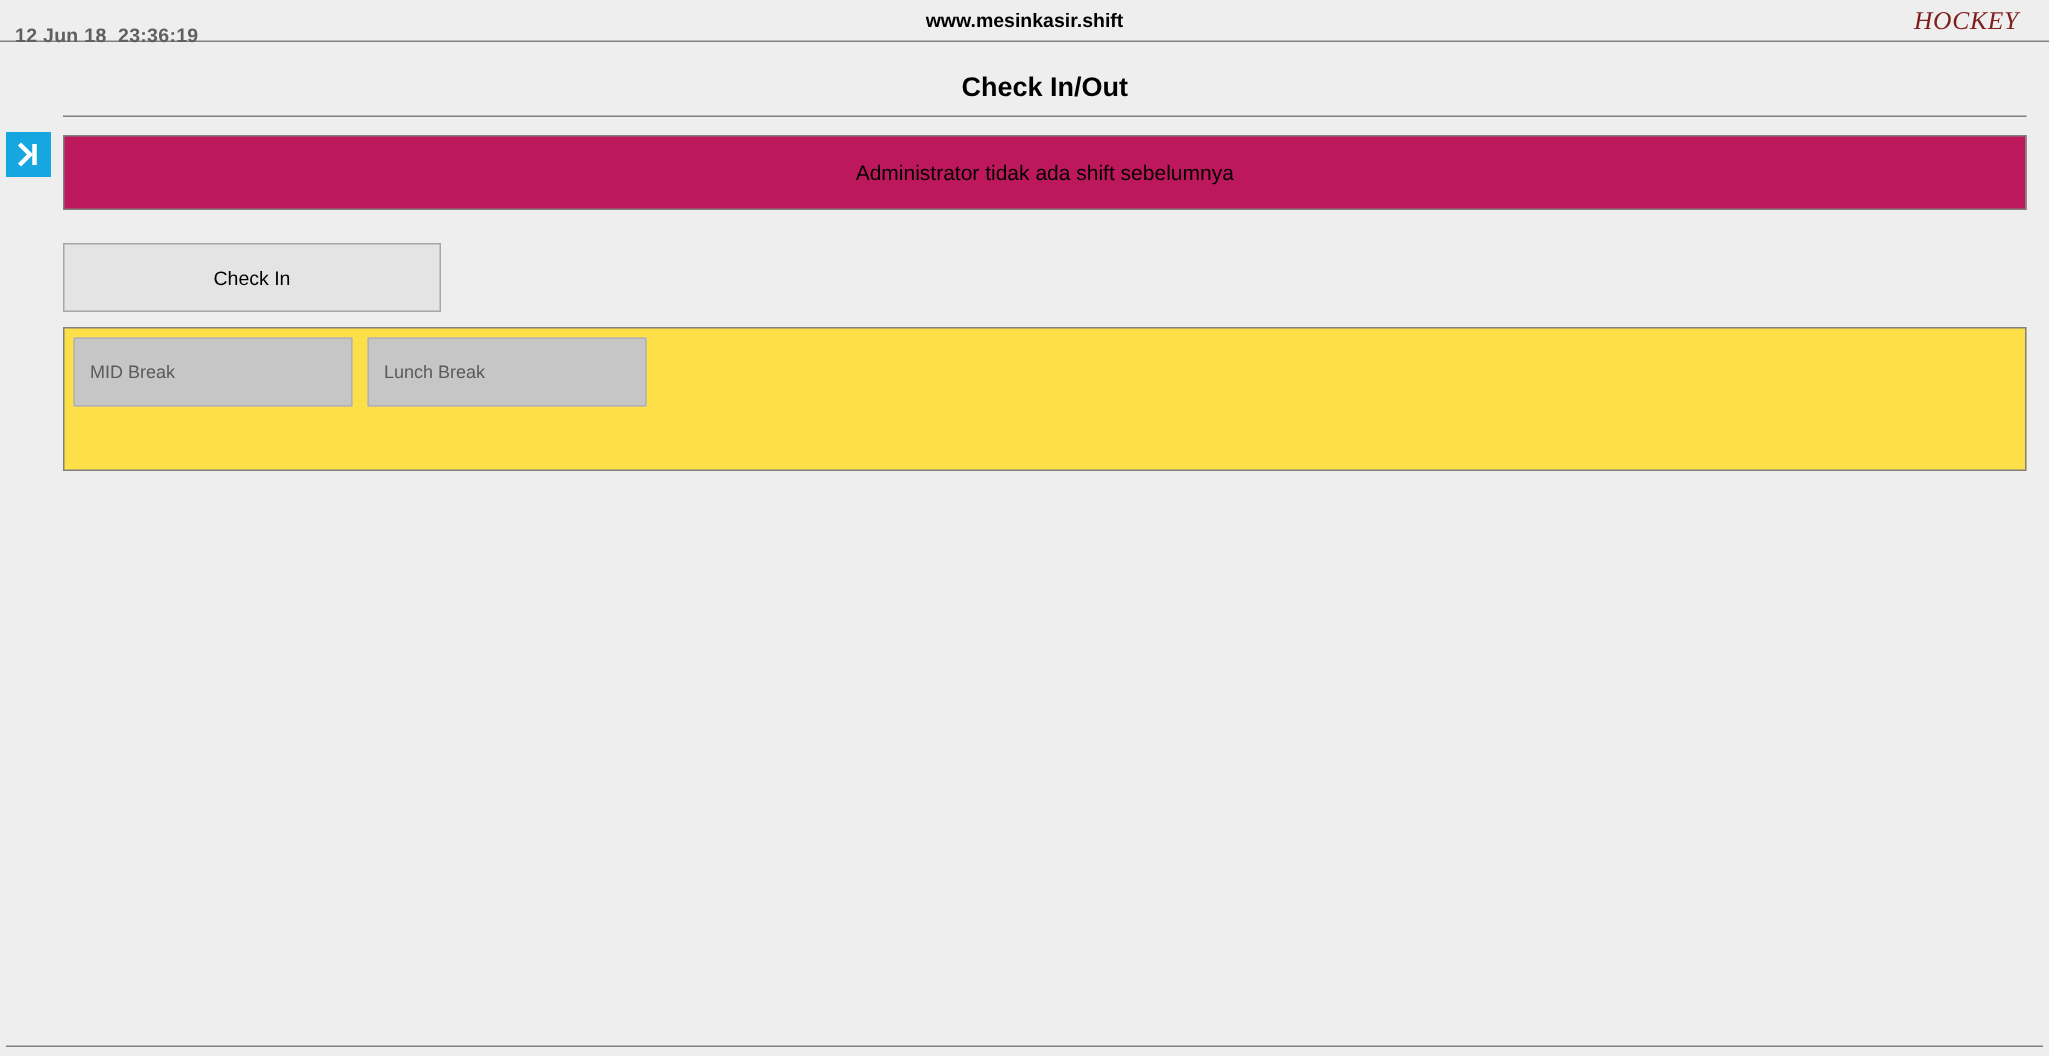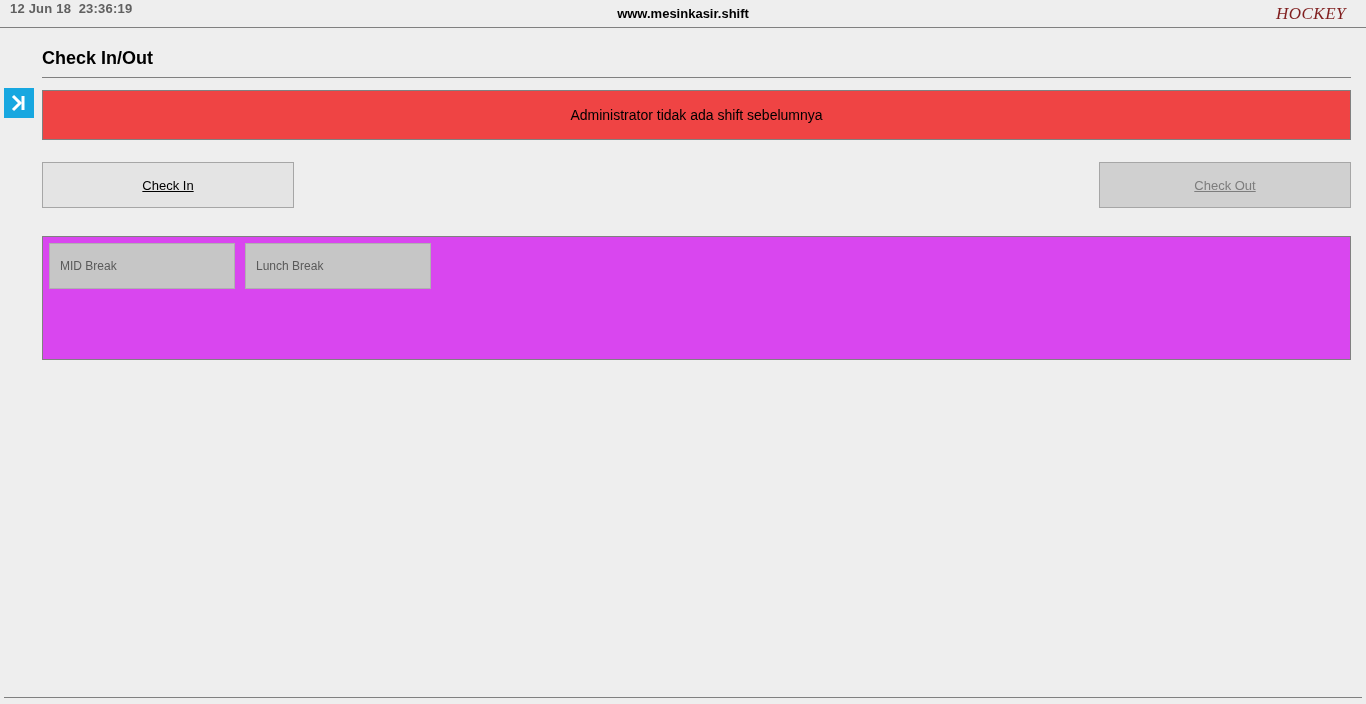--- a/index.html
+++ b/index.html
@@ -18,21 +18,21 @@
     padding: 0 10px;
     border-bottom: 1px solid #808080;
     position: relative;
   }
   .datetime {
     font-size: 13px;
     font-weight: bold;
     color: #606060;
     position: absolute;
     left: 10px;
-    top: 1px;
+    top: 16px;
     letter-spacing: 0.2px;
   }
   .site-title {
     position: absolute;
     left: 50%;
     transform: translateX(-50%);
     top: 6px;
     font-size: 13px;
     font-weight: bold;
     color: #000;
@@ -45,20 +45,21 @@
     font-weight: normal;
     font-style: italic;
     color: #7f1d1d;
     font-size: 17px;
     letter-spacing: 0.5px;
   }
   
   .page-title-wrap {
     margin: 20px 0 0 42px;
     padding-right: 15px;
+    text-align: center;
   }
   .page-title {
     font-size: 18px;
     font-weight: bold;
     color: #000;
     padding-bottom: 8px;
     border-bottom: 1px solid #808080;
   }
   
   .expand-tab {
@@ -75,21 +76,21 @@
   }
   .expand-tab svg { display: block; }
   
   .content {
     margin-left: 42px;
     margin-right: 15px;
     margin-top: 12px;
   }
   .message-box {
     border: 1px solid #808080;
-    background: #ef4444;
+    background: #be185d;
     height: 50px;
     display: flex;
     align-items: center;
     justify-content: center;
     font-size: 14px;
     color: #000;
   }
   .button-row {
     display: flex;
     justify-content: space-between;
@@ -97,30 +98,29 @@
   }
   .action-btn {
     width: 252px;
     height: 46px;
     border: 1px solid #a6a6a6;
     display: flex;
     align-items: center;
     justify-content: center;
     font-size: 13px;
     cursor: pointer;
-    text-decoration: underline;
   }
   .check-in-btn { background: #e4e4e4; color: #000; }
   .check-out-btn { background: #d0d0d0; color: #7d7d7d; }
   
   .break-panel {
-    margin-top: 28px;
+    margin-top: 10px;
     border: 1px solid #808080;
-    background: #d946ef;
-    height: 124px;
+    background: #fde047;
+    height: 96px;
     position: relative;
     padding: 6px;
     overflow-y: scroll;
   }
   .break-row {
     display: flex;
     gap: 10px;
   }
   .break-btn {
     width: 186px;
@@ -176,23 +176,20 @@
 <div class="page-title-wrap">
   <div class="page-title">Check In/Out</div>
 </div>
 
 <div class="content">
   <div class="message-box">Administrator tidak ada shift sebelumnya</div>
 
   <div class="button-row">
     <div class="action-btn check-in-btn">
       <span>Check In</span>
-    </div>
-    <div class="action-btn check-out-btn">
-      <span>Check Out</span>
     </div>
   </div>
 
   <div class="break-panel">
     <div class="break-row">
       <div class="break-btn">
         <span>MID Break</span>
       </div>
       <div class="break-btn">
         <span>Lunch Break</span>

